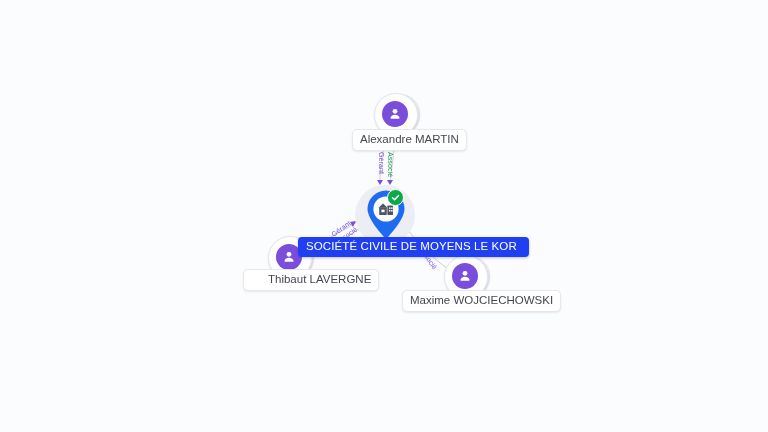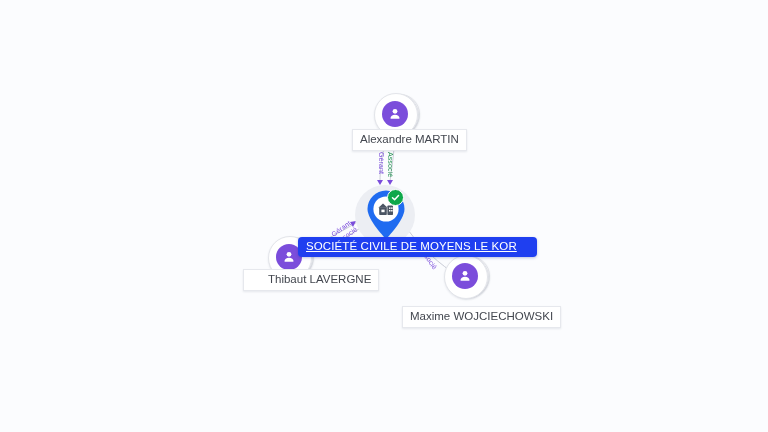--- a/index.html
+++ b/index.html
@@ -115,42 +115,41 @@
     justify-content: center;
   }
   .verified-badge svg { display: block; }
 
   
   .node-label {
     position: absolute;
     white-space: nowrap;
     background: #ffffff;
     border: 1px solid #e6e8ed;
-    border-radius: 0;
+    border-radius: 5px;
     padding: 3px 7px 4px 7px;
     font-size: 11.5px;
     line-height: 13px;
     color: #43474f;
     box-shadow: 0 1px 2px rgba(40,50,80,0.10);
   }
 
   #company-label {
     position: absolute;
     white-space: nowrap;
     background: #1f3ff0;
     border: none;
     border-radius: 4px;
-    padding: 3px 20px 4px 8px;
+    padding: 3px 12px 4px 8px;
     font-size: 11.5px;
     line-height: 13px;
     color: #ffffff;
     letter-spacing: 0.1px;
     box-shadow: 0 1px 3px rgba(20,40,140,0.28);
     z-index: 40;
-    text-decoration: underline;
   }
 
   
   .edge-label {
     position: absolute;
     white-space: nowrap;
     font-size: 7px;
     line-height: 8px;
     letter-spacing: 0.1px;
     transform-origin: 0 0;
@@ -227,21 +226,21 @@
       <div class="stack-ring r2"></div>
       <div class="stack-ring r1"></div>
       <div class="avatar-circle">
         <svg width="16" height="16" viewBox="0 0 24 24" fill="#ffffff">
           <circle cx="12" cy="8" r="3.6"></circle>
           <path d="M12 13c-4 0-6.6 2.3-6.6 4.6V19h13.2v-1.4C18.6 15.3 16 13 12 13z"></path>
         </svg>
       </div>
     </div>
   </div>
-  <div class="node-label" style="left:402px; top:306px;">Maxime WOJCIECHOWSKI</div>
+  <div class="node-label" style="left:402px; top:290px;">Maxime WOJCIECHOWSKI</div>
 
   <div id="company-node" style="left:357px; top:187px;">
     <div class="pin-halo"></div>
     <div class="pin-wrap">
       <svg width="42" height="52" viewBox="0 0 42 52">
         <path d="M21 1.5 C10.8 1.5 2.5 9.8 2.5 20 C2.5 31.5 21 50 21 50 C21 50 39.5 31.5 39.5 20 C39.5 9.8 31.2 1.5 21 1.5 Z" fill="#1f6bf0"></path>
         <circle cx="21" cy="20" r="12.6" fill="#ffffff"></circle>
         <g fill="#4b5563">
           <rect x="14.2" y="18.6" width="7.6" height="7.4" rx="0.7"></rect>
           <rect x="22.4" y="16.6" width="5.6" height="9.4" rx="0.7"></rect>

